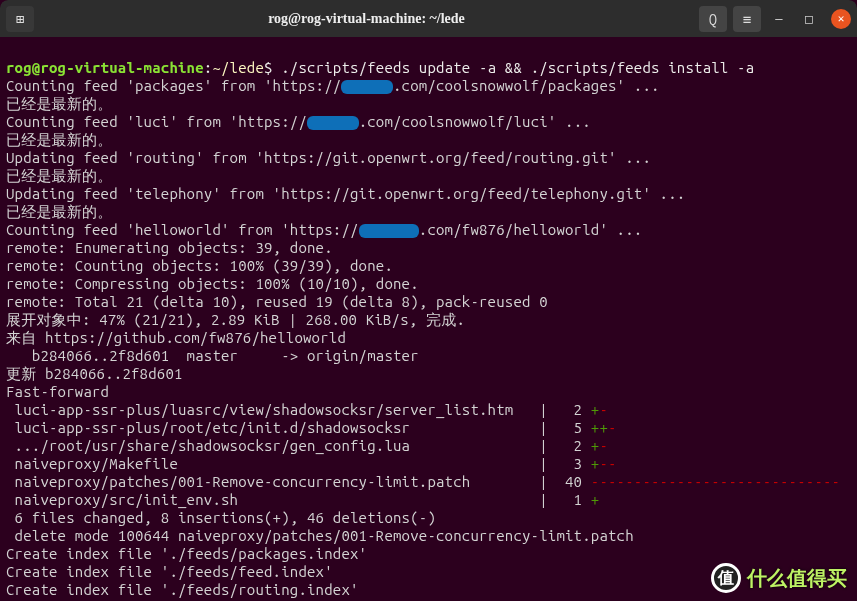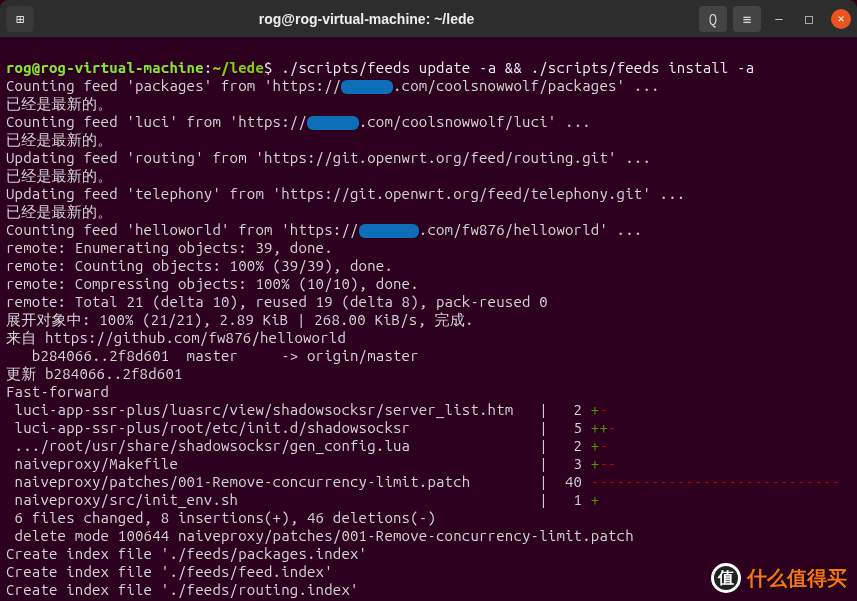--- a/index.html
+++ b/index.html
@@ -28,21 +28,21 @@
       display: flex;
       align-items: center;
       justify-content: center;
       color: #ddd;
       font-size: 14px;
     }
     .tb-title {
       flex: 1;
       text-align: center;
       color: #eee;
-      font-family: Liberation Sans, sans-serif;
+      font-family: Liberation Serif, serif;
       font-size: 14px;
       font-weight: bold;
     }
     .tb-right { display: flex; gap: 6px; align-items: center; }
     .tb-right .tb-btn { background: #444; }
     .win-btn {
       width: 24px; height: 24px;
       display: flex; align-items: center; justify-content: center;
       color: #ccc; font-size: 13px;
     }
@@ -55,21 +55,21 @@
       margin-left: 4px;
     }
     .term {
       padding: 4px 6px;
       line-height: 1.2;
       white-space: pre;
       color: #d4d4d4;
       letter-spacing: 0.2px;
     }
     .prompt-user { color: #8ae234; font-weight: bold; margin-top: 36px; }
-    .prompt-path { color: #84cc16; font-weight: bold; }
+    .prompt-path { color: #fef9c3; font-weight: normal; }
     .white { color: #eeeeec; }
     .green { color: #4e9a06; }
     .red { color: #cc0000; }
     .redacted {
       display: inline-block;
       background: #0e6fb8;
       color: transparent;
       border-radius: 6px;
       height: 14px;
       vertical-align: middle;
@@ -87,21 +87,21 @@
     .wm-badge {
       width: 30px; height: 30px;
       background: #222;
       border-radius: 50%;
       border: 3px solid #fff;
       color: #fff;
       display: flex; align-items: center; justify-content: center;
       font-weight: bold;
       font-size: 16px;
     }
-    .wm-text { color: #f97316; font-weight: bold; font-size: 20px; text-shadow: 0 0 3px #000; }
+    .wm-text { color: #bef264; font-weight: bold; font-size: 20px; text-shadow: 0 0 3px #000; }
   </style>
 </head>
 <body>
 
 <div class="titlebar">
   <div class="tb-left">
     <div class="tb-btn">
         <span>⊞</span>
       </div>
   </div>
@@ -133,21 +133,21 @@
 <span>已经是最新的。</span>
 <span>Updating feed 'routing' from 'https://git.openwrt.org/feed/routing.git' ...</span>
 <span>已经是最新的。</span>
 <span>Updating feed 'telephony' from 'https://git.openwrt.org/feed/telephony.git' ...</span>
 <span>已经是最新的。</span>
 <span>Counting feed 'helloworld' from 'https://</span><span class="redacted">XXXXXXX</span><span>.com/fw876/helloworld' ...</span>
 <span>remote: Enumerating objects: 39, done.</span>
 <span>remote: Counting objects: 100% (39/39), done.</span>
 <span>remote: Compressing objects: 100% (10/10), done.</span>
 <span>remote: Total 21 (delta 10), reused 19 (delta 8), pack-reused 0</span>
-<span>展开对象中: 100% (21/21), 2.89 KiB | 268.00 KiB/s, 完成.</span>
+<span>展开对象中: 47% (21/21), 2.89 KiB | 268.00 KiB/s, 完成.</span>
 <span>来自 https://github.com/fw876/helloworld</span>
 <span>   b284066..2f8d601  master     -&gt; origin/master</span>
 <span>更新 b284066..2f8d601</span>
 <span>Fast-forward</span>
 <span> luci-app-ssr-plus/luasrc/view/shadowsocksr/server_list.htm   |   2 </span><span class="green">+</span><span class="red">-</span>
 <span> luci-app-ssr-plus/root/etc/init.d/shadowsocksr               |   5 </span><span class="green">++</span><span class="red">-</span>
 <span> .../root/usr/share/shadowsocksr/gen_config.lua               |   2 </span><span class="green">+</span><span class="red">-</span>
 <span> naiveproxy/Makefile                                          |   3 </span><span class="green">+</span><span class="red">--</span>
 <span> naiveproxy/patches/001-Remove-concurrency-limit.patch        |  40 </span><span class="red">-----------------------------</span>
 <span> naiveproxy/src/init_env.sh                                   |   1 </span><span class="green">+</span>

